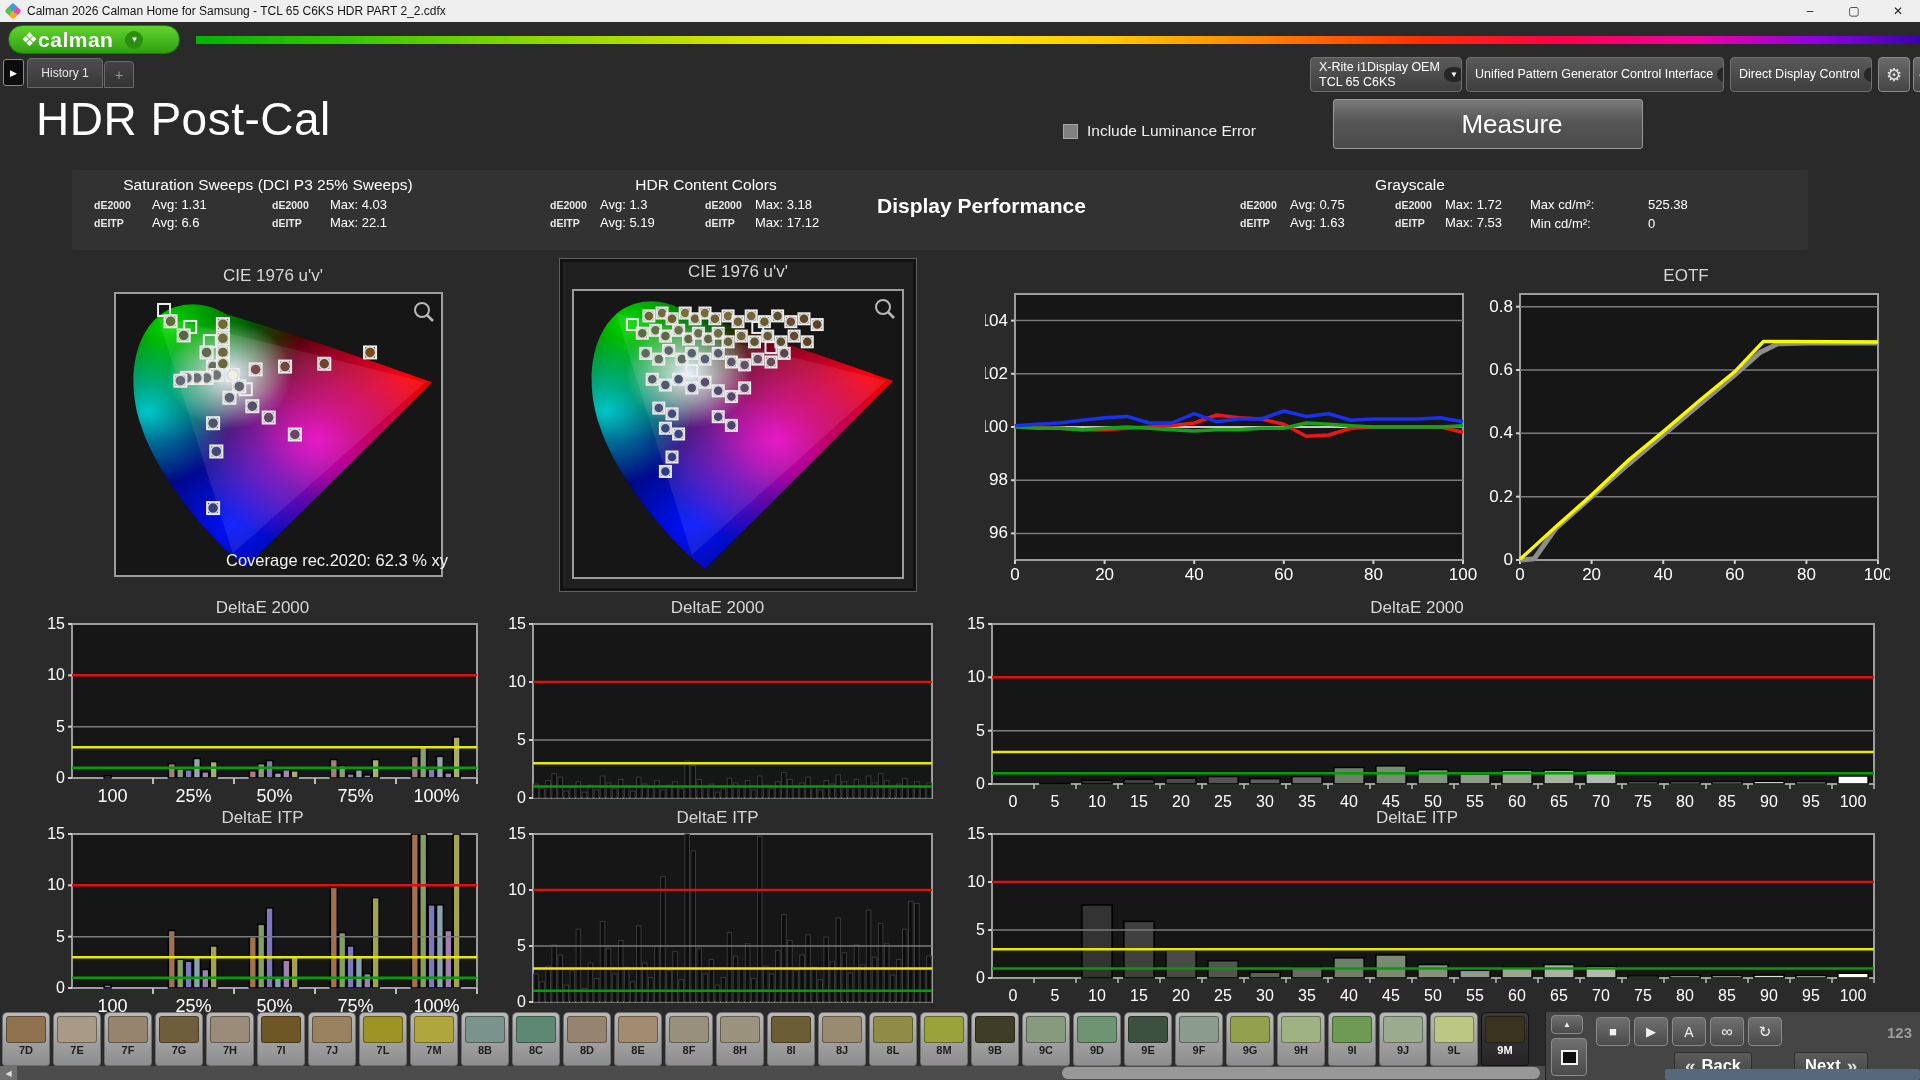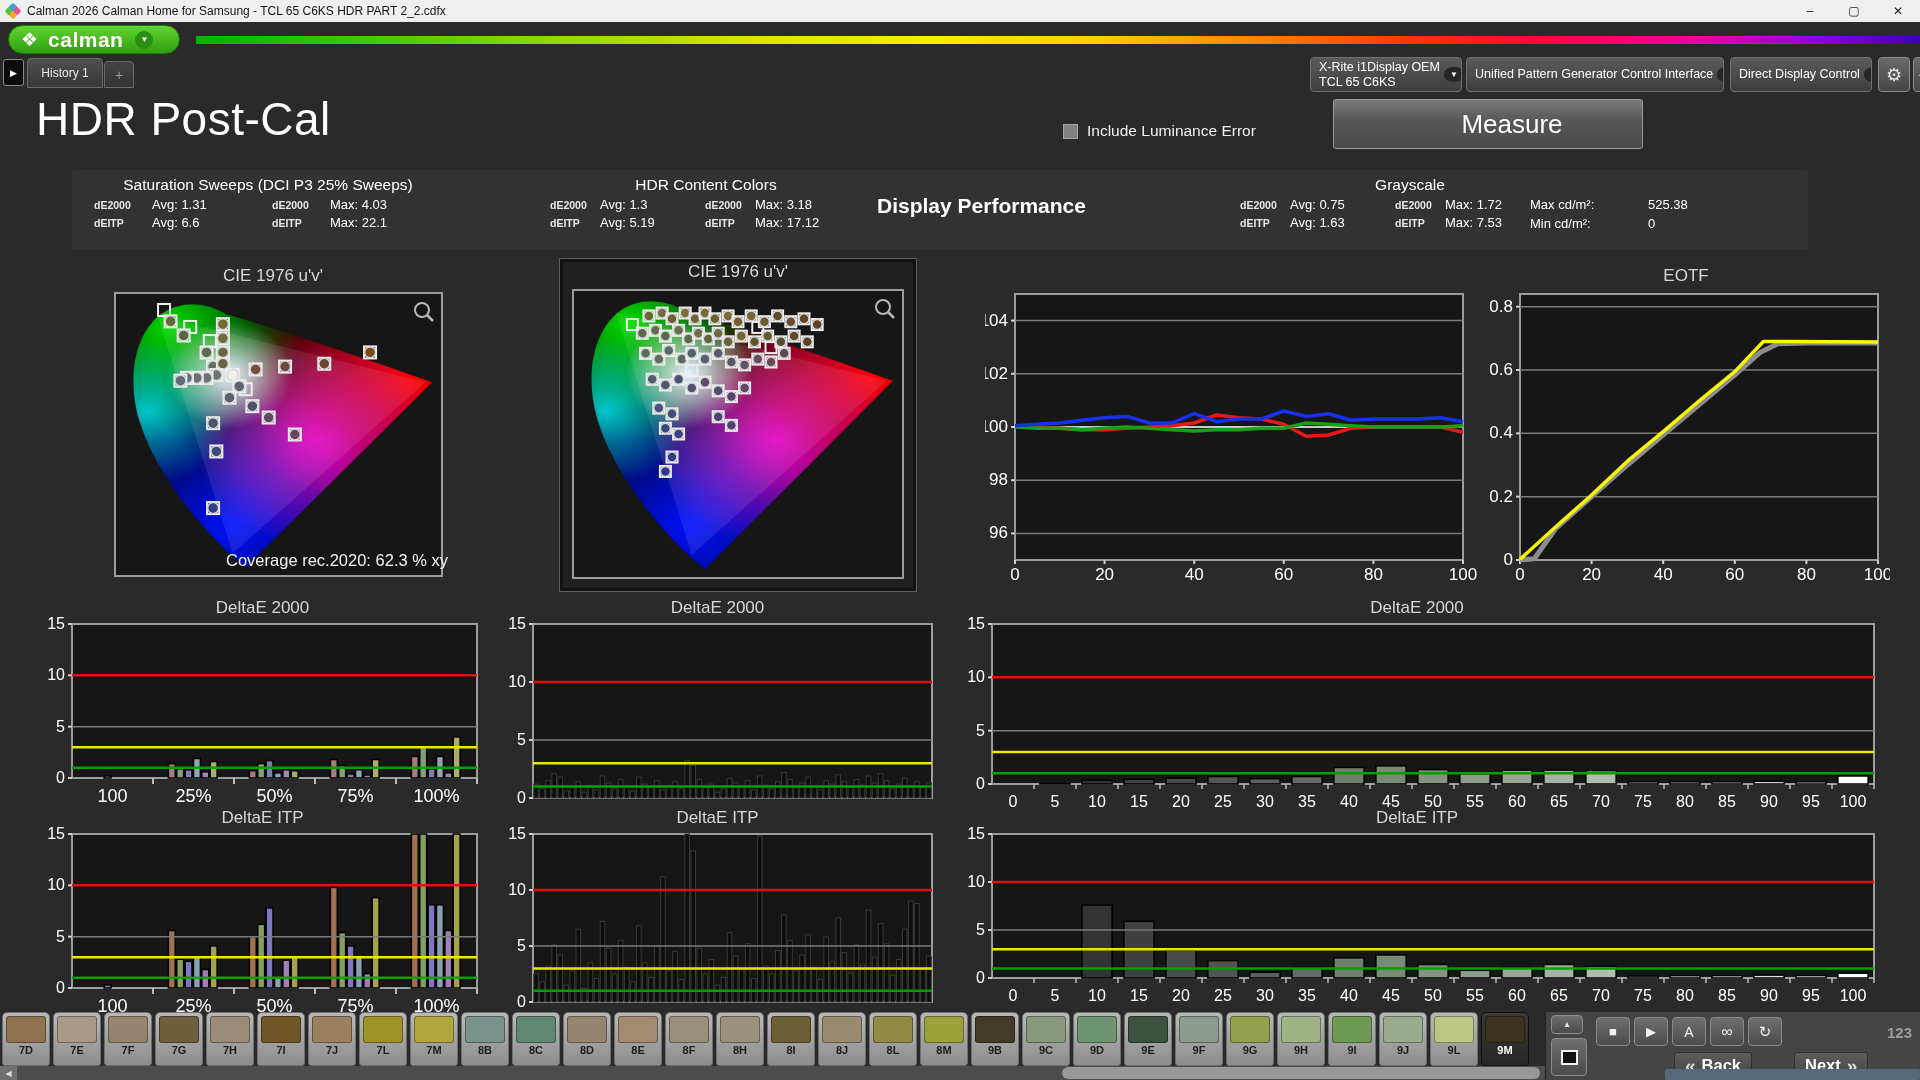--- a/index.html
+++ b/index.html
@@ -12,21 +12,21 @@
   .app-icon { width:12px; height:12px; margin:0 8px 0 7px; border-radius:2px; transform:rotate(45deg);
     background:conic-gradient(#e84fa0 0 25%, #f5a623 0 50%, #57c23a 0 75%, #3aa0d8 0); }
   .win-controls { margin-left:auto; display:flex; height:100%; }
   .win-btn { width:44px; height:100%; display:flex; align-items:center; justify-content:center;
     font-size:12px; color:#222; }
 
   
   .calman-logo { position:absolute; left:8px; top:25px; width:172px; height:29px; border-radius:15px;
     background:linear-gradient(#62d42f,#2f9e12); border:1px solid #1c7a08; display:flex; align-items:center; }
   .logo-glyph { color:#fff; font-size:19px; margin-left:12px; }
-  .logo-text { color:#fff; font-size:21px; font-weight:bold; letter-spacing:.5px; margin-left:10px; }
+  .logo-text { color:#fff; font-size:21px; font-weight:bold; letter-spacing:.5px; margin-left:0; }
   .logo-dd { width:18px; height:18px; border-radius:50%; background:#2a8f10; margin-left:12px;
     display:flex; align-items:center; justify-content:center; color:#fff; font-size:8px; }
   .rainbow { position:absolute; left:196px; top:36px; right:0; height:8px;
     background:linear-gradient(90deg,#00b400,#38c800 9%,#8cd800 20%,#d8e400 32%,#f7f000 43%,#ffc800 53%,#ff8000 62%,#ff3000 71%,#ff0048 79%,#f000a0 87%,#9000e0 94%,#3c00b0); }
 
   
   .pane-toggle { position:absolute; left:3px; top:59px; width:21px; height:27px; background:#0d0d0d;
     border:1px solid #8a8a8a; border-radius:3px; color:#fff; font-size:9px;
     display:flex; align-items:center; justify-content:center; }
   .tab { position:absolute; background:linear-gradient(#4e4e4e,#383838); border:1px solid #6a6a6a;

